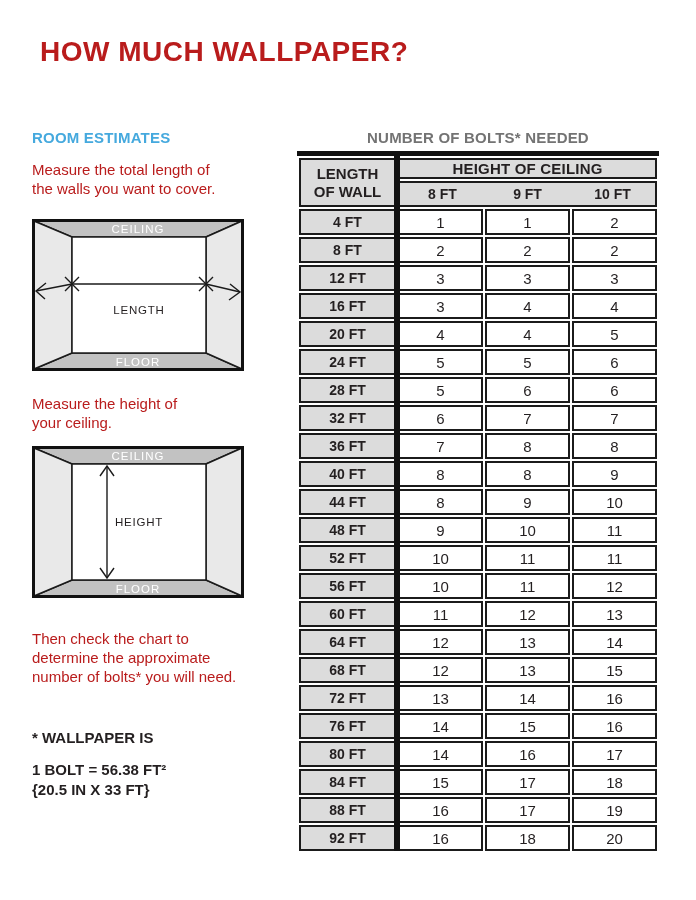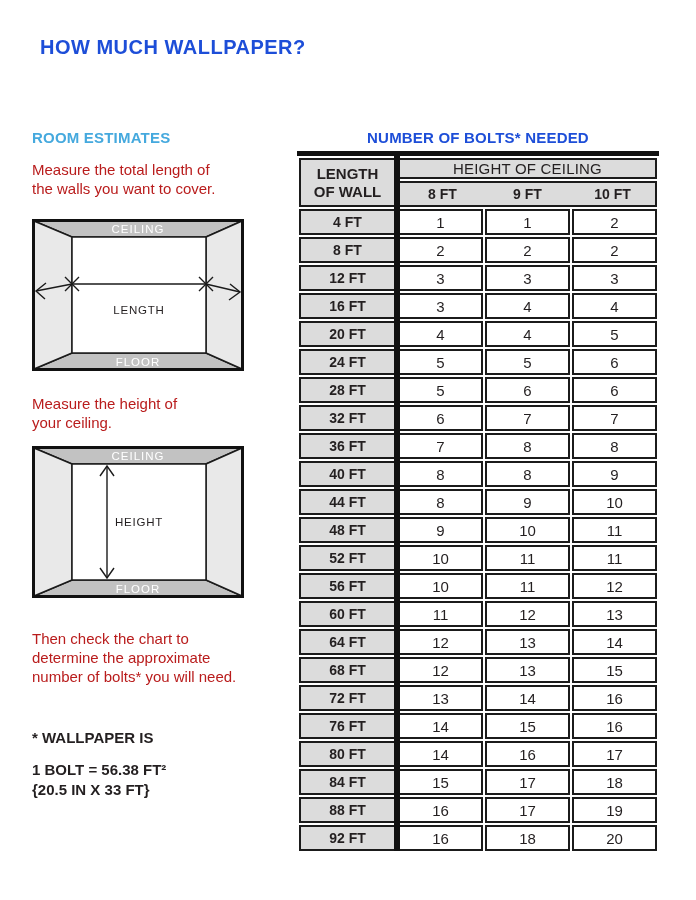--- a/index.html
+++ b/index.html
@@ -2,50 +2,50 @@
 <html><head>
 <meta charset="utf-8">
 <style>
   * { margin:0; padding:0; box-sizing:border-box; }
   html,body { background:#ffffff; }
   body { font-family:"Liberation Sans","DejaVu Sans",sans-serif; color:#231f20; }
   .page { position:relative; width:696px; height:900px; background:#ffffff; overflow:hidden; }
 
   .page-title {
     position:absolute; left:40px; top:36px;
-    font-size:20px; font-weight:bold; color:#1d4ed8; letter-spacing:.5px;
+    font-size:28px; font-weight:bold; color:#b91c1c; letter-spacing:.5px;
   }
 
   
   .left-col { position:absolute; left:32px; top:130px; width:236px; }
   .section-heading { font-size:15px; font-weight:bold; color:#45a9de; line-height:15px; letter-spacing:.2px; }
   .body-text { margin-top:15px; font-size:15px; line-height:19px; color:#b91c1c; }
   .body-text.step2 { margin-top:23px; }
   .body-text.step3 { margin-top:31px; }
   .room-svg { display:block; width:212px; height:152px; }
   .room-svg.first { margin-top:21px; }
   .room-svg.second { margin-top:14px; }
   .footnote { margin-top:42px; font-size:15px; font-weight:bold; line-height:19px; }
   .footnote .indent { padding-left:10px; }
   .bolt-info { margin-top:13px; font-size:15px; font-weight:bold; line-height:20px; }
   .room-svg text { font-family:"Liberation Sans","DejaVu Sans",sans-serif; }
 
   
   .right-col { position:absolute; left:297px; top:130px; width:362px; }
-  .table-heading { text-align:center; font-size:15px; font-weight:bold; color:#1d4ed8; line-height:15px; letter-spacing:.2px; }
+  .table-heading { text-align:center; font-size:15px; font-weight:bold; color:#737373; line-height:15px; letter-spacing:.2px; }
   .table-wrap { position:relative; margin-top:6px; }
   .topbar { height:5px; background:#111111; }
   .vbar { position:absolute; left:97px; top:0; bottom:2px; width:6px; background:#111111; }
 
   table.bolts { width:362px; table-layout:fixed; border-collapse:separate; border-spacing:2px; }
   table.bolts th, table.bolts td {
     border:2px solid #1b1b1b; text-align:center; vertical-align:middle;
   }
   th.corner { background:#dcdcdc; font-size:15px; font-weight:bold; line-height:18px; }
-  th.group  { background:#dcdcdc; font-size:15px; font-weight:normal; height:20px; letter-spacing:.2px; }
+  th.group  { background:#dcdcdc; font-size:15px; font-weight:bold; height:20px; letter-spacing:.2px; }
   th.subhead{ background:#dcdcdc; height:26px; padding:0; }
   th.subhead .cols { display:flex; width:100%; }
   th.subhead .cols span { flex:1 1 0; font-size:14px; font-weight:bold; }
   td.rowlabel { background:#dcdcdc; font-size:14px; font-weight:bold; height:26px; }
   td.val { background:#ffffff; font-size:15px; font-weight:normal; height:26px; }
 </style>
 </head>
 <body>
 
 <div class="page">

